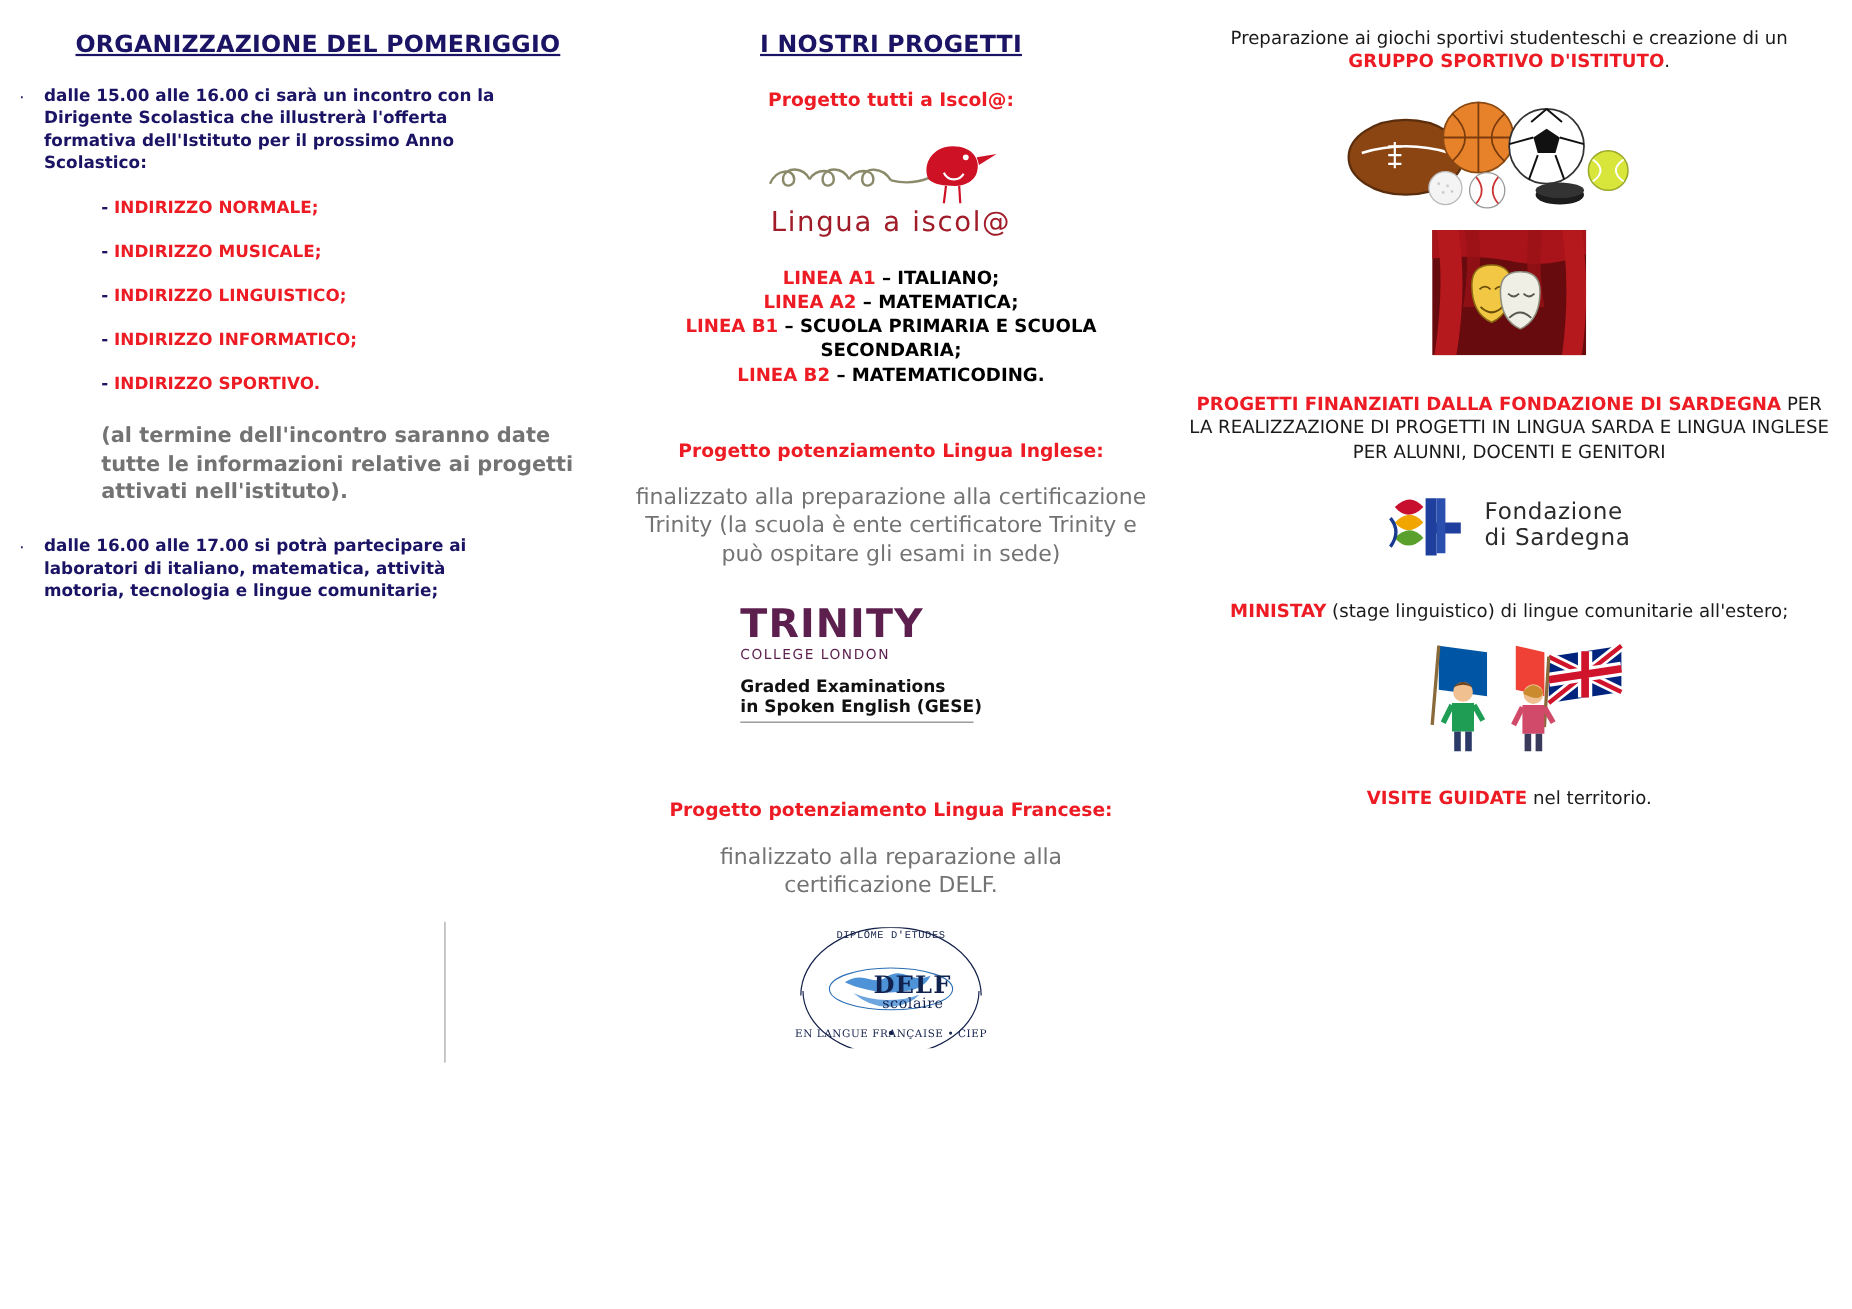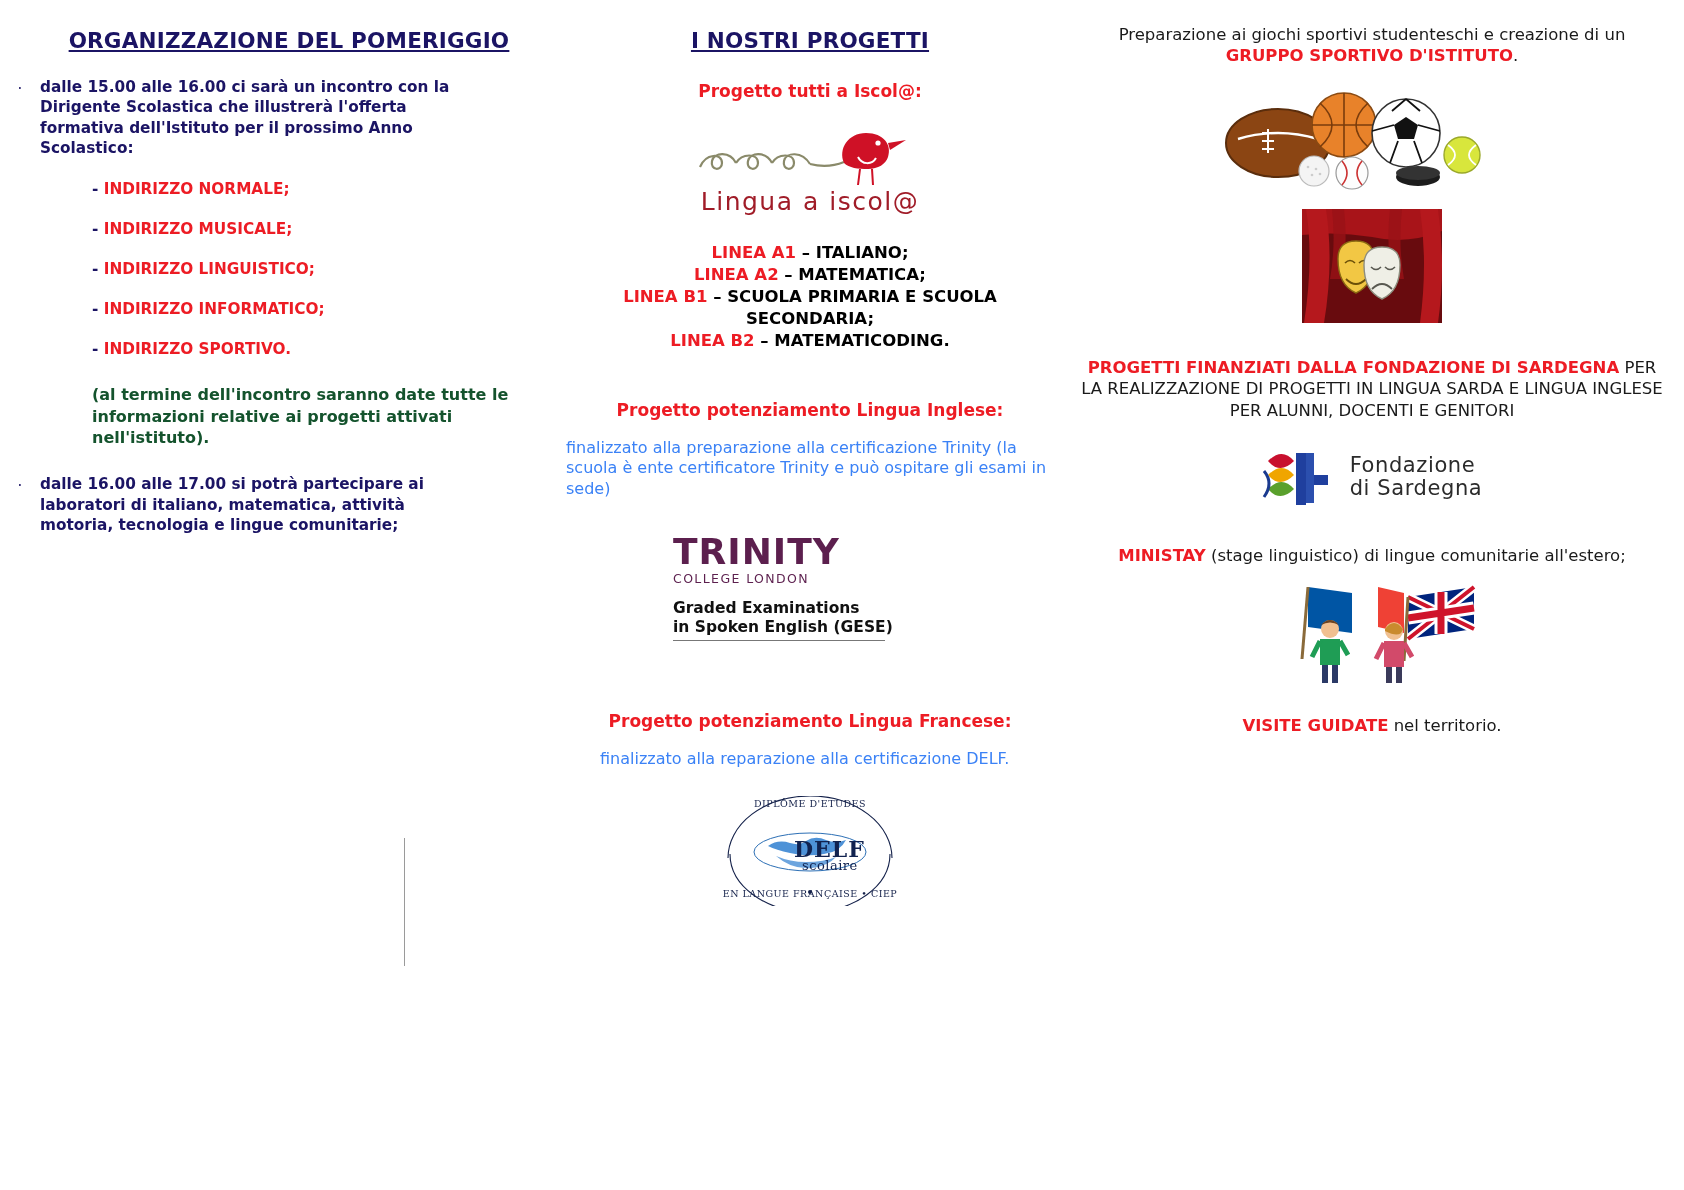--- a/index.html
+++ b/index.html
@@ -31,32 +31,32 @@
   .bullet-body{
     color:#1b1464;font-weight:bold;font-size:15.3px;line-height:1.33;
     width:436px;
   }
   .indirizzo{
     color:#ed1c24;font-weight:bold;font-size:15.3px;
     margin:22px 0 0 92px;
   }
   .indirizzo .dash{color:#1b1464;}
   .paren{
-    color:#14532d;font-weight:bold;font-size:16px;line-height:1.33;
+    color:#737373;font-weight:bold;font-size:19px;line-height:1.33;
     margin:26px 0 0 92px;width:440px;
   }
 
   
   .red-b{color:#ed1c24;font-weight:bold;}
 
   .sub-red{
     color:#ed1c24;font-weight:bold;font-size:17px;text-align:center;
   }
   .plain{
-    color:#3b82f6;font-size:16px;line-height:1.3;
+    color:#737373;font-size:20px;line-height:1.3;text-align:center;
   }
   .linea{
     font-size:16.5px;font-weight:bold;line-height:1.33;text-align:center;
     color:#000;
   }
   .linea .k{color:#ed1c24;}
 
   
   .iscola-wrap{margin:22px auto 0;width:240px;text-align:center;}
   .iscola-txt{
@@ -209,21 +209,21 @@
     <div class="delf-wrap">
       <svg width="200" height="110" viewBox="0 0 200 110" style="position:absolute;left:0;top:0;">
         <path id="arcT" d="M18,62 A82,62 0 0,1 182,62" fill="none" stroke="#14214a" stroke-width="1.1"></path>
         <path d="M20,58 A80,58 0 0,0 180,58" fill="none" stroke="#14214a" stroke-width="1.1"></path>
         <ellipse cx="100" cy="56" rx="56" ry="19" fill="none" stroke="#2c6fb5" stroke-width="1"></ellipse>
         <path d="M58 50 q10 -7 22 -3 q10 3 16 -2 q9 -6 20 -1 q10 4 20 0
                  q-6 12 -22 14 q-18 3 -34 -1 q-14 -3 -22 -7 Z" fill="#2f7fd0" opacity="0.85"></path>
         <path d="M66 60 q14 6 30 6 q18 0 30 -5 q-8 9 -24 11 q-20 2 -36 -12 Z" fill="#2f7fd0" opacity="0.7"></path>
         <circle cx="100" cy="96" r="2" fill="#14214a"></circle>
       </svg>
-      <div class="delf-arc-top" style="top:2px;">DIPLÔME D'ETUDES</div>
+      <div class="delf-arc-top" style="top:2px;font-family:Liberation Mono, monospace;">DIPLÔME D'ETUDES</div>
       <div class="delf-word">DELF</div>
       <div class="delf-scol">scolaire</div>
       <div class="delf-arc-bot" style="top:92px;">EN LANGUE FRANÇAISE • CIEP</div>
     </div>
   </div>
   <div class="delf-divider"></div>
 
   <div class="col col-right" style="padding-top:24px;">
 
     <div class="r-plain" style="padding:0 24px;">

